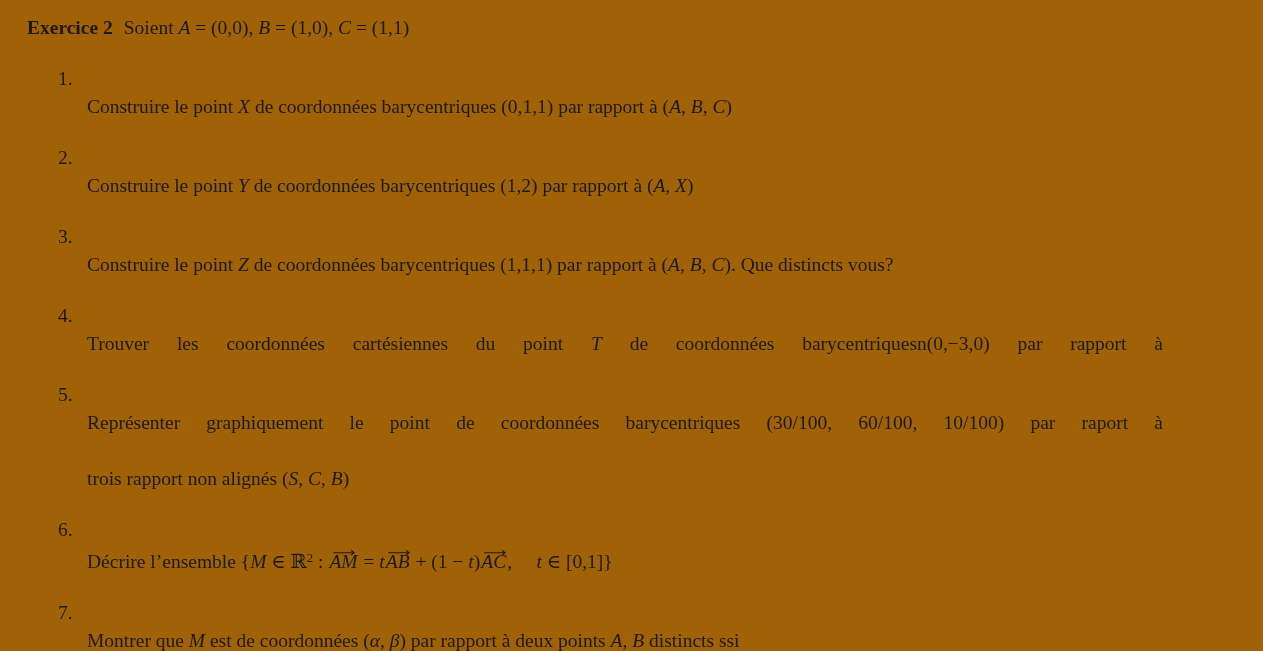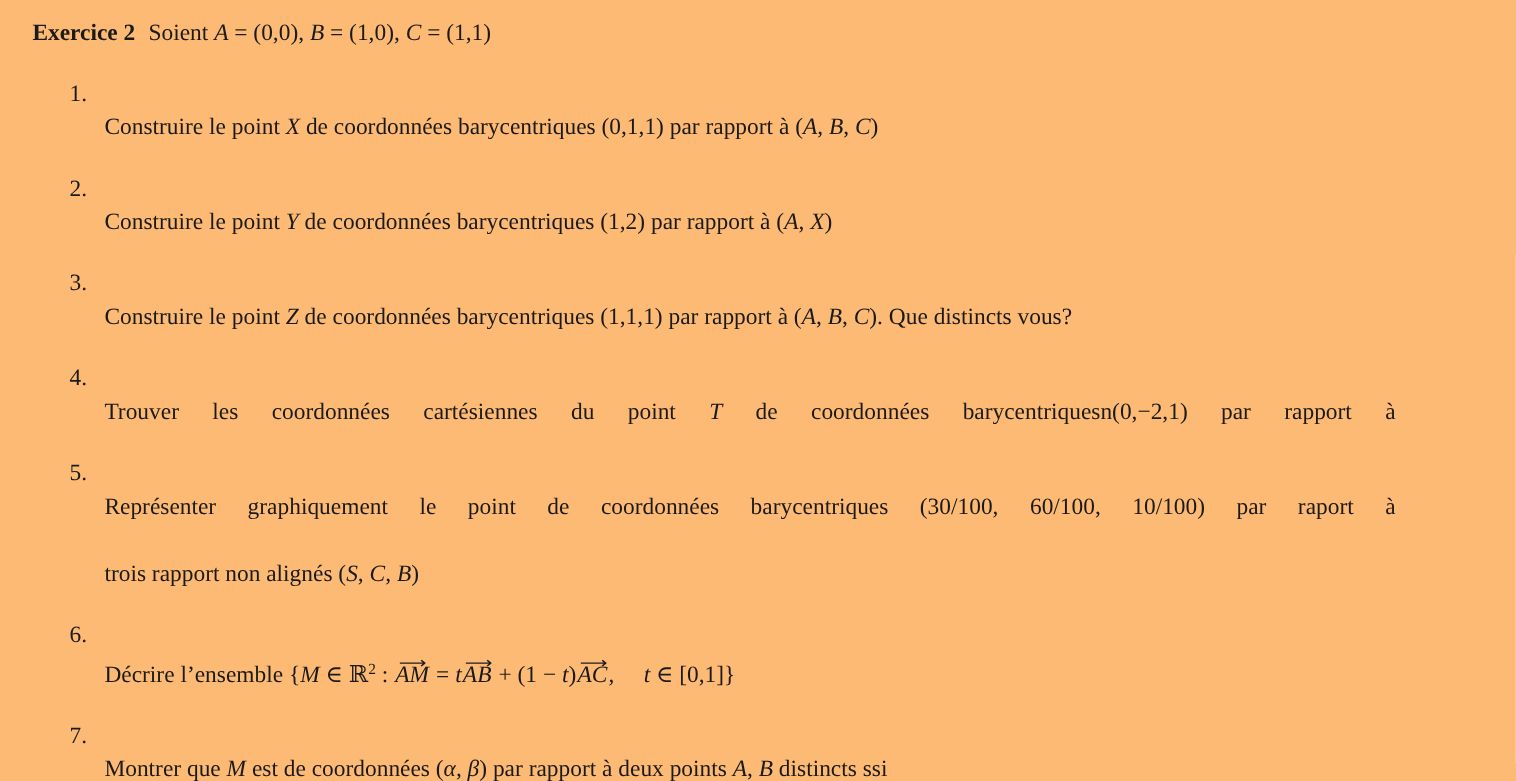--- a/index.html
+++ b/index.html
@@ -2,21 +2,21 @@
 <html lang="fr"><head>
 <meta charset="utf-8">
 <style>
   html, body { margin: 0; padding: 0; }
   body { background: #ffffff; }
 
   .page {
     position: relative;
     width: 1263px;
     height: 651px;
-    background: #fdba74;
+    background: #a16207;
     color: #1a1a1a;
     font-family: "Liberation Serif", "DejaVu Serif", serif;
     font-size: 19.5px;
     overflow: hidden;
   }
 
   .content {
     padding: 14px 0 0 27px;
     width: 1136px;
   }
@@ -134,21 +134,21 @@
         </div>
         <div class="item">
           <span class="item-number">3.</span>
           <div class="item-body">
             <div class="item-line"><span class="seg-rm">Construire le point </span><span class="seg-it">Z</span><span class="seg-rm"> de coordonnées barycentriques (1,1,1) par rapport à (</span><span class="seg-it">A</span><span class="seg-rm">, </span><span class="seg-it">B</span><span class="seg-rm">, </span><span class="seg-it">C</span><span class="seg-rm">).  Que distincts vous?</span></div>
           </div>
         </div>
         <div class="item">
           <span class="item-number">4.</span>
           <div class="item-body">
-            <div class="item-line justify"><span class="seg-rm">Trouver les coordonnées cartésiennes du point </span><span class="seg-it">T</span><span class="seg-rm"> de coordonnées barycentriquesn(0,−2,1) par rapport à</span></div>
+            <div class="item-line justify"><span class="seg-rm">Trouver les coordonnées cartésiennes du point </span><span class="seg-it">T</span><span class="seg-rm"> de coordonnées barycentriquesn(0,−3,0) par rapport à</span></div>
           </div>
         </div>
         <div class="item">
           <span class="item-number">5.</span>
           <div class="item-body">
             <div class="item-line justify"><span class="seg-rm">Représenter graphiquement le point de coordonnées barycentriques (30/100, 60/100, 10/100) par raport à</span></div>
             <div class="item-line"><span class="seg-rm">trois rapport non alignés (</span><span class="seg-it">S</span><span class="seg-rm">, </span><span class="seg-it">C</span><span class="seg-rm">, </span><span class="seg-it">B</span><span class="seg-rm">)</span></div>
           </div>
         </div>
         <div class="item">

